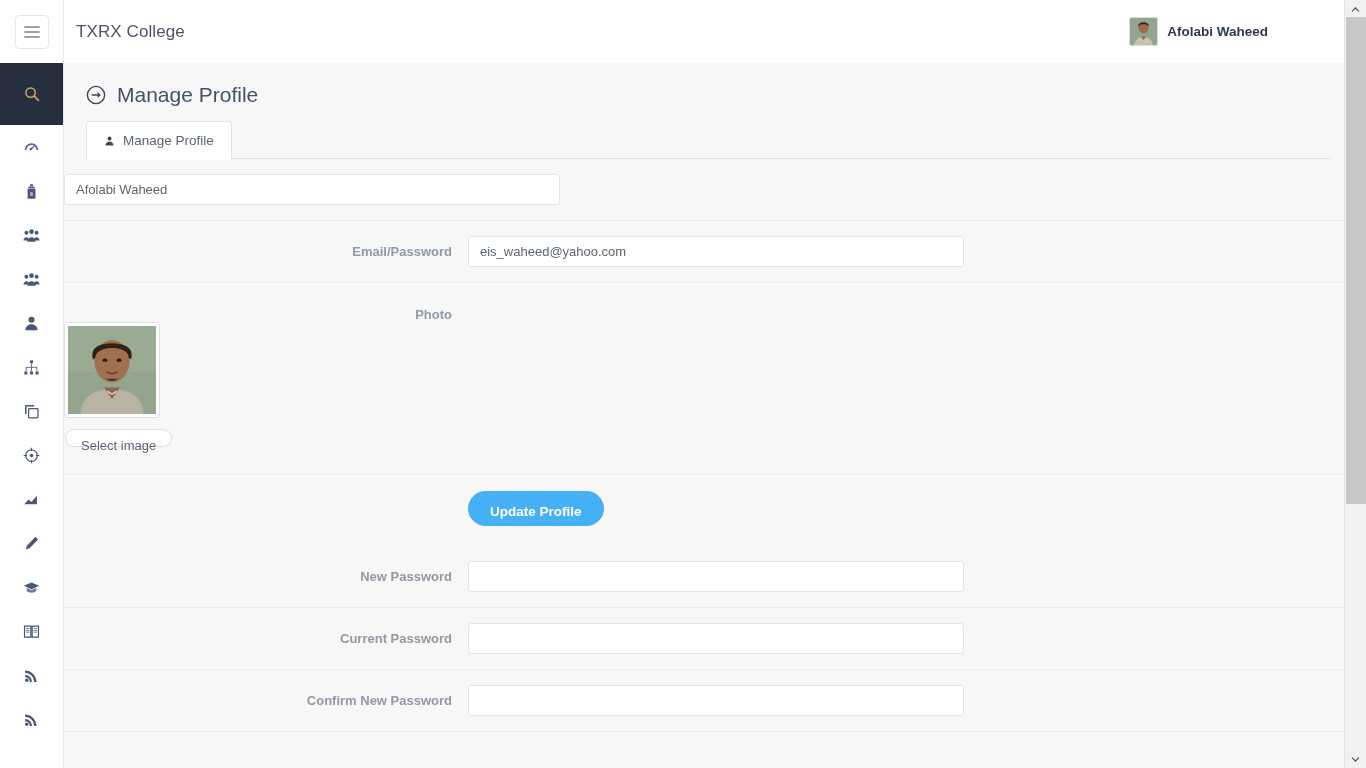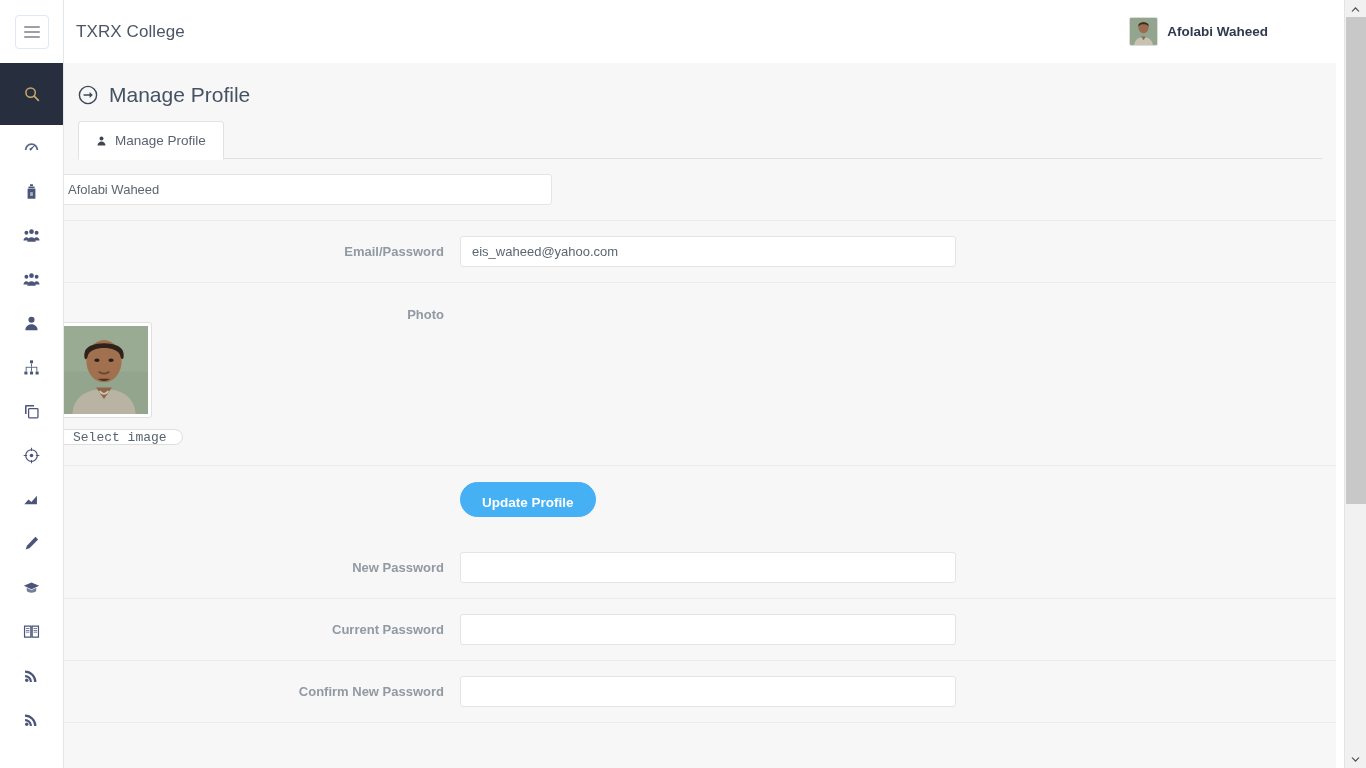--- a/index.html
+++ b/index.html
@@ -83,21 +83,21 @@
     flex: none;
     border: 1px solid #d9ded6;
   }
   #user-name {
     font-size: 13.5px; font-weight: bold;
     color: #2f3a4f;
   }
 
   
   #content {
-    position: absolute; left: 56px; top: 63px;
+    position: absolute; left: 64px; top: 63px;
     width: 1280px; height: 705px;
     background: #f7f7f7;
     overflow: hidden;
   }
   #page-head {
     padding: 20px 0 14px 22px;
     display: flex; align-items: center; gap: 11px;
   }
   #page-head .arrow-circle { width: 20px; height: 20px; flex: none; }
   #page-title {
@@ -165,28 +165,28 @@
   .photo-frame {
     width: 96px; height: 96px;
     background: #ffffff;
     border: 1px solid #e0e0e0;
     border-radius: 3px;
     padding: 3px;
   }
   .photo-frame .pic { width: 100%; height: 100%; overflow: hidden; }
   .btn-select {
     margin-top: 11px; margin-left: 1px;
-    height: 16px; padding: 0 15px;
+    height: 16px; padding: 8px 15px;
     background: #ffffff;
     border: 1px solid #dedede;
     border-radius: 14px;
     font-size: 13px;
     color: #5a6472;
     cursor: pointer;
-    font-family: Liberation Mono, monospace;
+    font-family: Liberation Sans, sans-serif;
   }
 
   
   .submit-row {
     display: flex;
     padding: 16px 0 20px 0;
   }
   .submit-row .spacer { width: 404px; flex: none; }
   .btn-primary {
     height: 35px; padding: 12px 21px;

